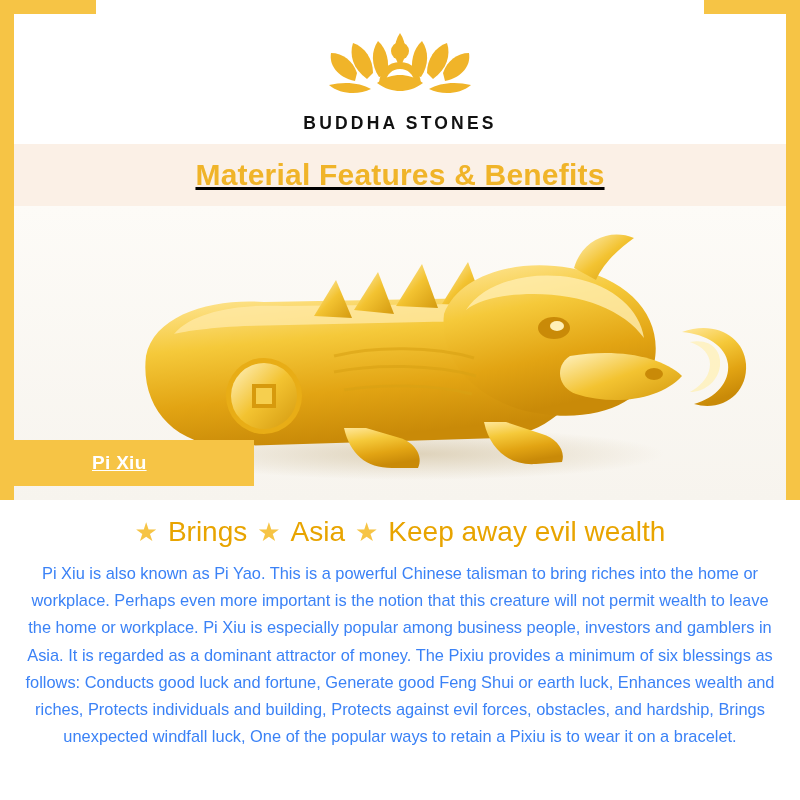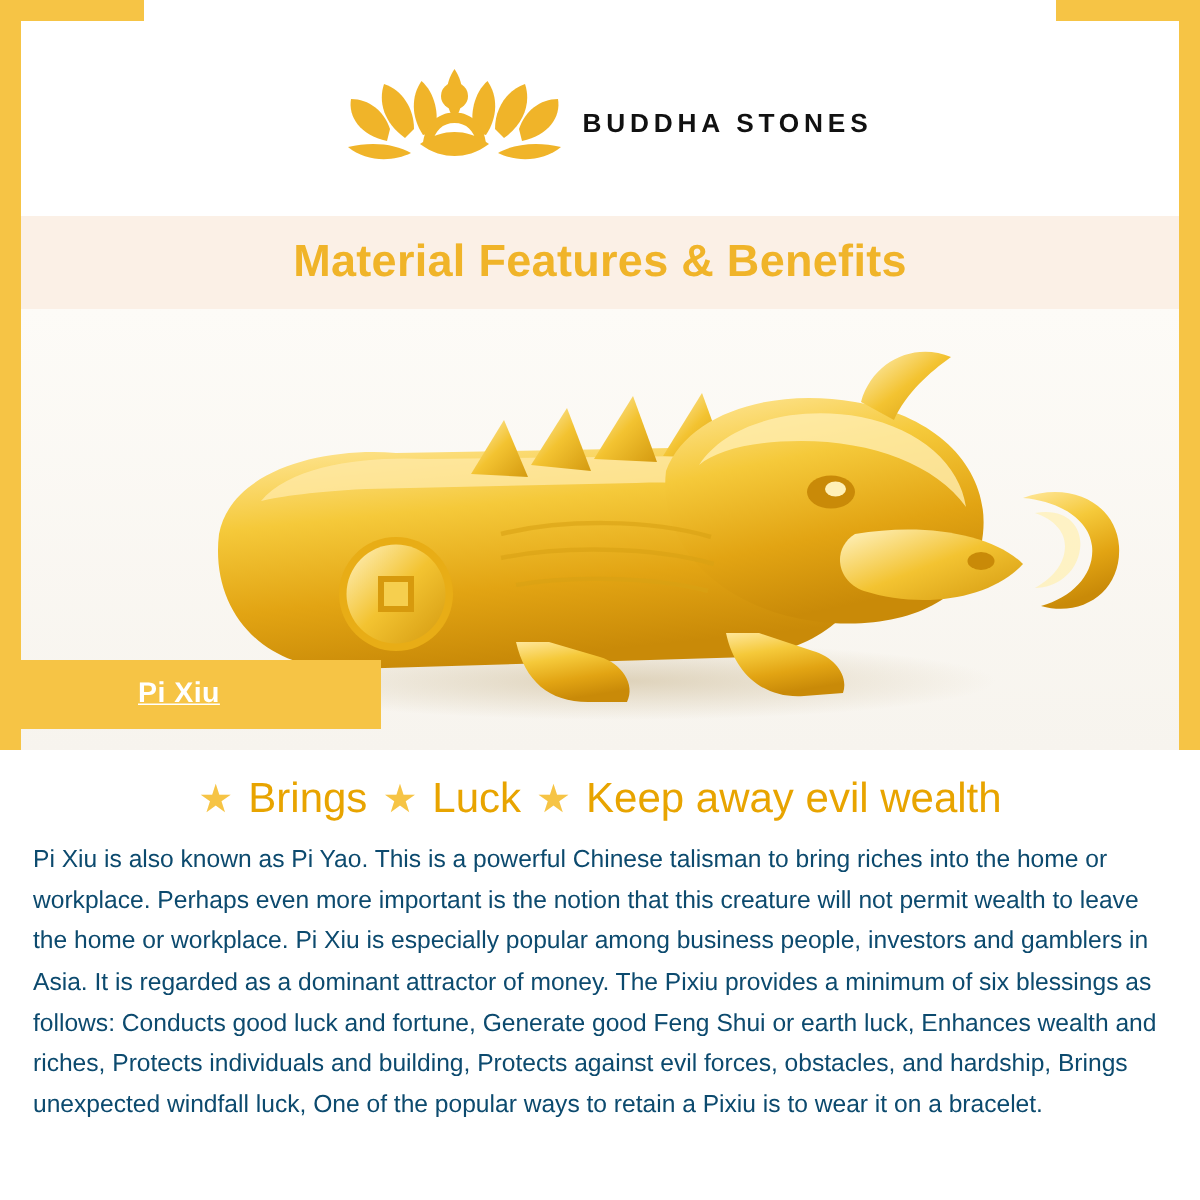--- a/index.html
+++ b/index.html
@@ -46,21 +46,21 @@
     background: #f6c445;
   }
 
   
   .header {
     position: absolute;
     top: 14px; left: 14px; right: 14px;
     height: 130px;
     background: #ffffff;
     display: flex;
-    flex-direction: row;
+    flex-direction: column;
     align-items: center;
     justify-content: center;
   }
   .logo-mark { width: 170px; height: 82px; display:block; }
   .brand-name {
     margin-top: 6px;
     font-size: 17.5px;
     letter-spacing: 3.2px;
     font-weight: bold;
     color: #111111;
@@ -68,20 +68,21 @@
 
   
   .title-band {
     position: absolute;
     top: 144px; left: 14px; right: 14px;
     height: 62px;
     background: #fbf0e6;
     display: flex;
     align-items: center;
     justify-content: center;
+    text-decoration: underline;
   }
   .title-band .title {
     font-size: 30px;
     font-weight: bold;
     color: #f0b429;
     letter-spacing: 0.2px;
   }
 
   
   .hero {
@@ -128,22 +129,22 @@
   .benefits .word { color: #e8a400; font-weight: normal; }
 
   
   .body-text {
     position: absolute;
     top: 560px;
     left: 22px;
     right: 22px;
     font-size: 16.4px;
     line-height: 1.66;
-    color: #0c4a6e;
-    text-align: left;
+    color: #3b82f6;
+    text-align: center;
   }
 </style>
 </head>
 <body>
 
 <div class="page">
 
   <div class="corner corner-tl"></div>
   <div class="corner corner-tr"></div>
   <div class="corner-bl"></div>
@@ -251,20 +252,20 @@
   </div>
 
   <div class="caption-tab">
     <span class="caption-text">Pi Xiu</span>
   </div>
 
   <div class="benefits">
     <span class="star">★</span>
     <span class="word">Brings</span>
     <span class="star">★</span>
-    <span class="word">Luck</span>
+    <span class="word">Asia</span>
     <span class="star">★</span>
     <span class="word">Keep away evil wealth</span>
   </div>
 
   <p class="body-text">Pi Xiu is also known as Pi Yao. This is a powerful Chinese talisman to bring riches into the home or workplace. Perhaps even more important is the notion that this creature will not permit wealth to leave the home or workplace. Pi Xiu is especially popular among business people, investors and gamblers in Asia. It is regarded as a dominant attractor of money. The Pixiu provides a minimum of six blessings as follows: Conducts good luck and fortune, Generate good Feng Shui or earth luck, Enhances wealth and riches, Protects individuals and building, Protects against evil forces, obstacles, and hardship, Brings unexpected windfall luck, One of the popular ways to retain a Pixiu is to wear it on a bracelet.</p>
 
 </div>
 
 </body></html>

